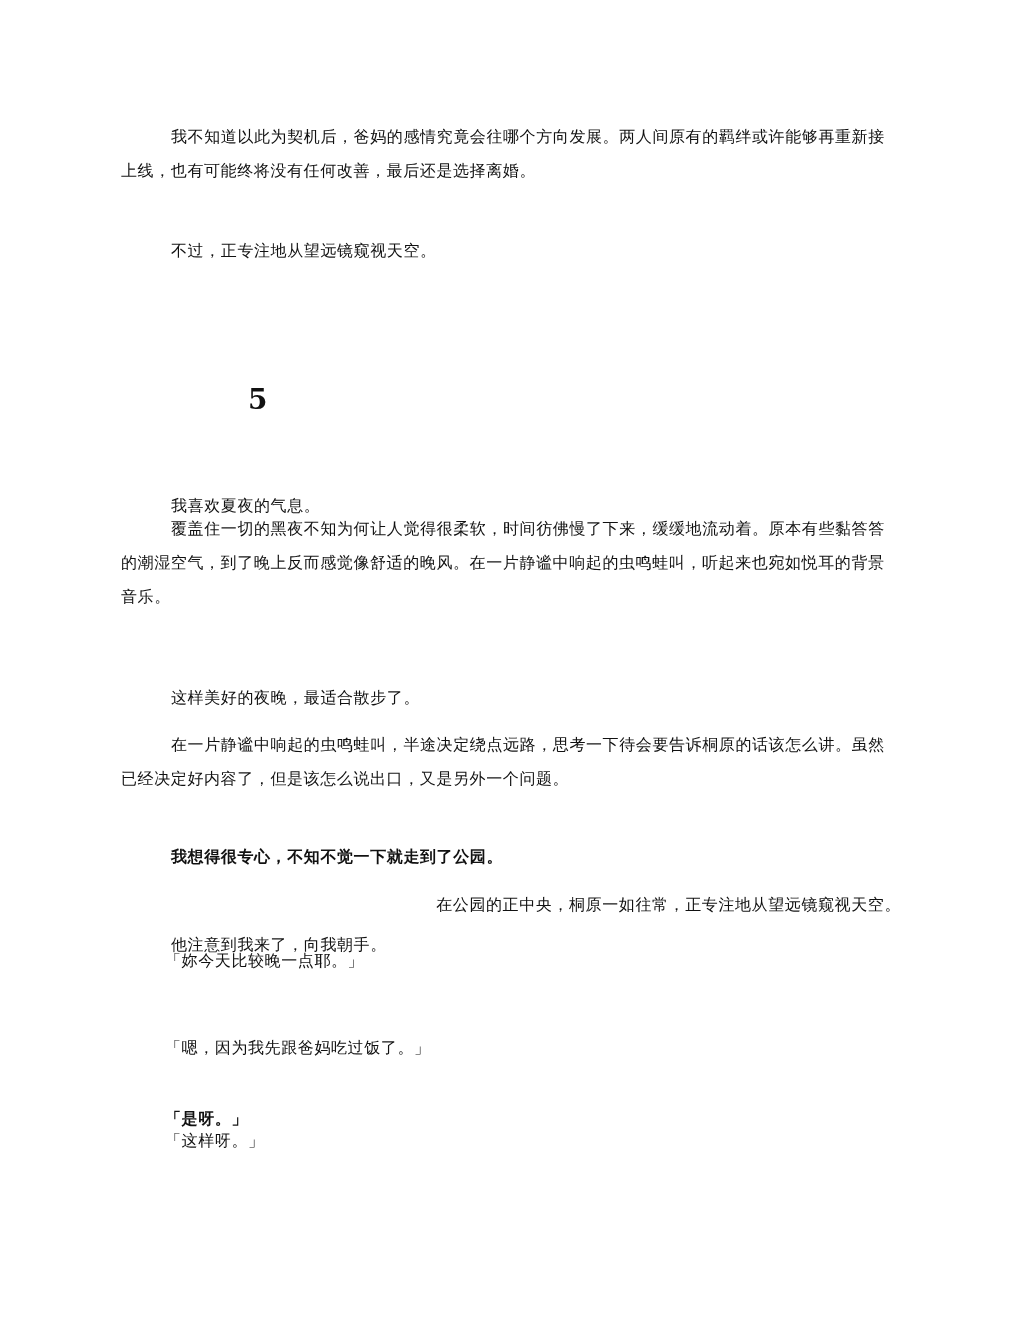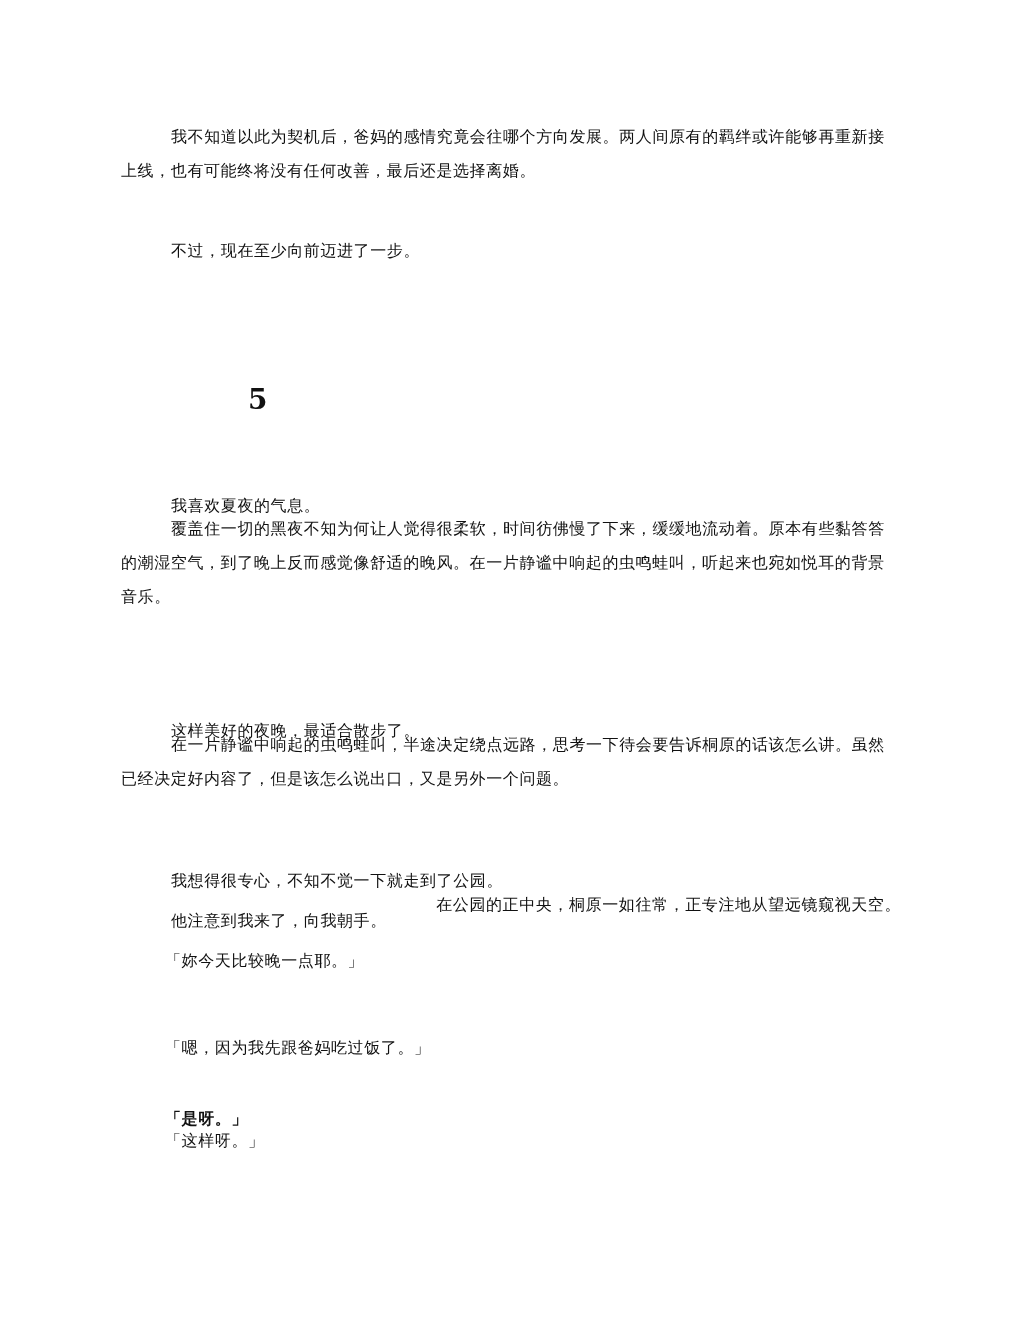--- a/index.html
+++ b/index.html
@@ -43,28 +43,28 @@
       line-height: 34px;
       margin: 0;
     }
   </style>
 </head>
 <body>
 
 <div class="page">
 
   <p class="para" style="top:120px;">我不知道以此为契机后，爸妈的感情究竟会往哪个方向发展。两人间原有的羁绊或许能够再重新接上线，也有可能终将没有任何改善，最后还是选择离婚。</p>
-  <p class="para" style="top:234px;">不过，现在至少向前迈进了一步。</p>
+  <p class="para" style="top:234px;">不过，正专注地从望远镜窥视天空。</p>
 
   <p class="para" style="top:489px;">我喜欢夏夜的气息。</p>
   <p class="para" style="top:512px;">覆盖住一切的黑夜不知为何让人觉得很柔软，时间彷佛慢了下来，缓缓地流动着。原本有些黏答答的潮湿空气，到了晚上反而感觉像舒适的晚风。在一片静谧中响起的虫鸣蛙叫，听起来也宛如悦耳的背景音乐。</p>
-  <p class="para" style="top:714px;">这样美好的夜晚，最适合散步了。</p>
+  <p class="para" style="top:681px;">这样美好的夜晚，最适合散步了。</p>
   <p class="para" style="top:728px;">在一片静谧中响起的虫鸣蛙叫，半途决定绕点远路，思考一下待会要告诉桐原的话该怎么讲。虽然已经决定好内容了，但是该怎么说出口，又是另外一个问题。</p>
-  <p class="para" style="top:864px;">我想得很专心，不知不觉一下就走到了公园。</p>
+  <p class="para" style="top:840px;font-weight:bold;">我想得很专心，不知不觉一下就走到了公园。</p>
   <p class="para" style="top:888px;text-align:right;">在公园的正中央，桐原一如往常，正专注地从望远镜窥视天空。</p>
-  <p class="para" style="top:904px;">他注意到我来了，向我朝手。</p>
+  <p class="para" style="top:928px;">他注意到我来了，向我朝手。</p>
   <p class="para" style="top:944px; text-indent:44px;">「妳今天比较晚一点耶。」</p>
   <p class="para" style="top:1031px; text-indent:44px;">「嗯，因为我先跟爸妈吃过饭了。」</p>
   <p class="para" style="top:1124px; text-indent:44px;">「这样呀。」</p>
   <p class="para" style="top:1102px; text-indent:44px;font-weight:bold;">「是呀。」</p>
 </div>
 
 <h2 class="chapter-num" style="left:248px;">5</h2>
 
 </body></html>

